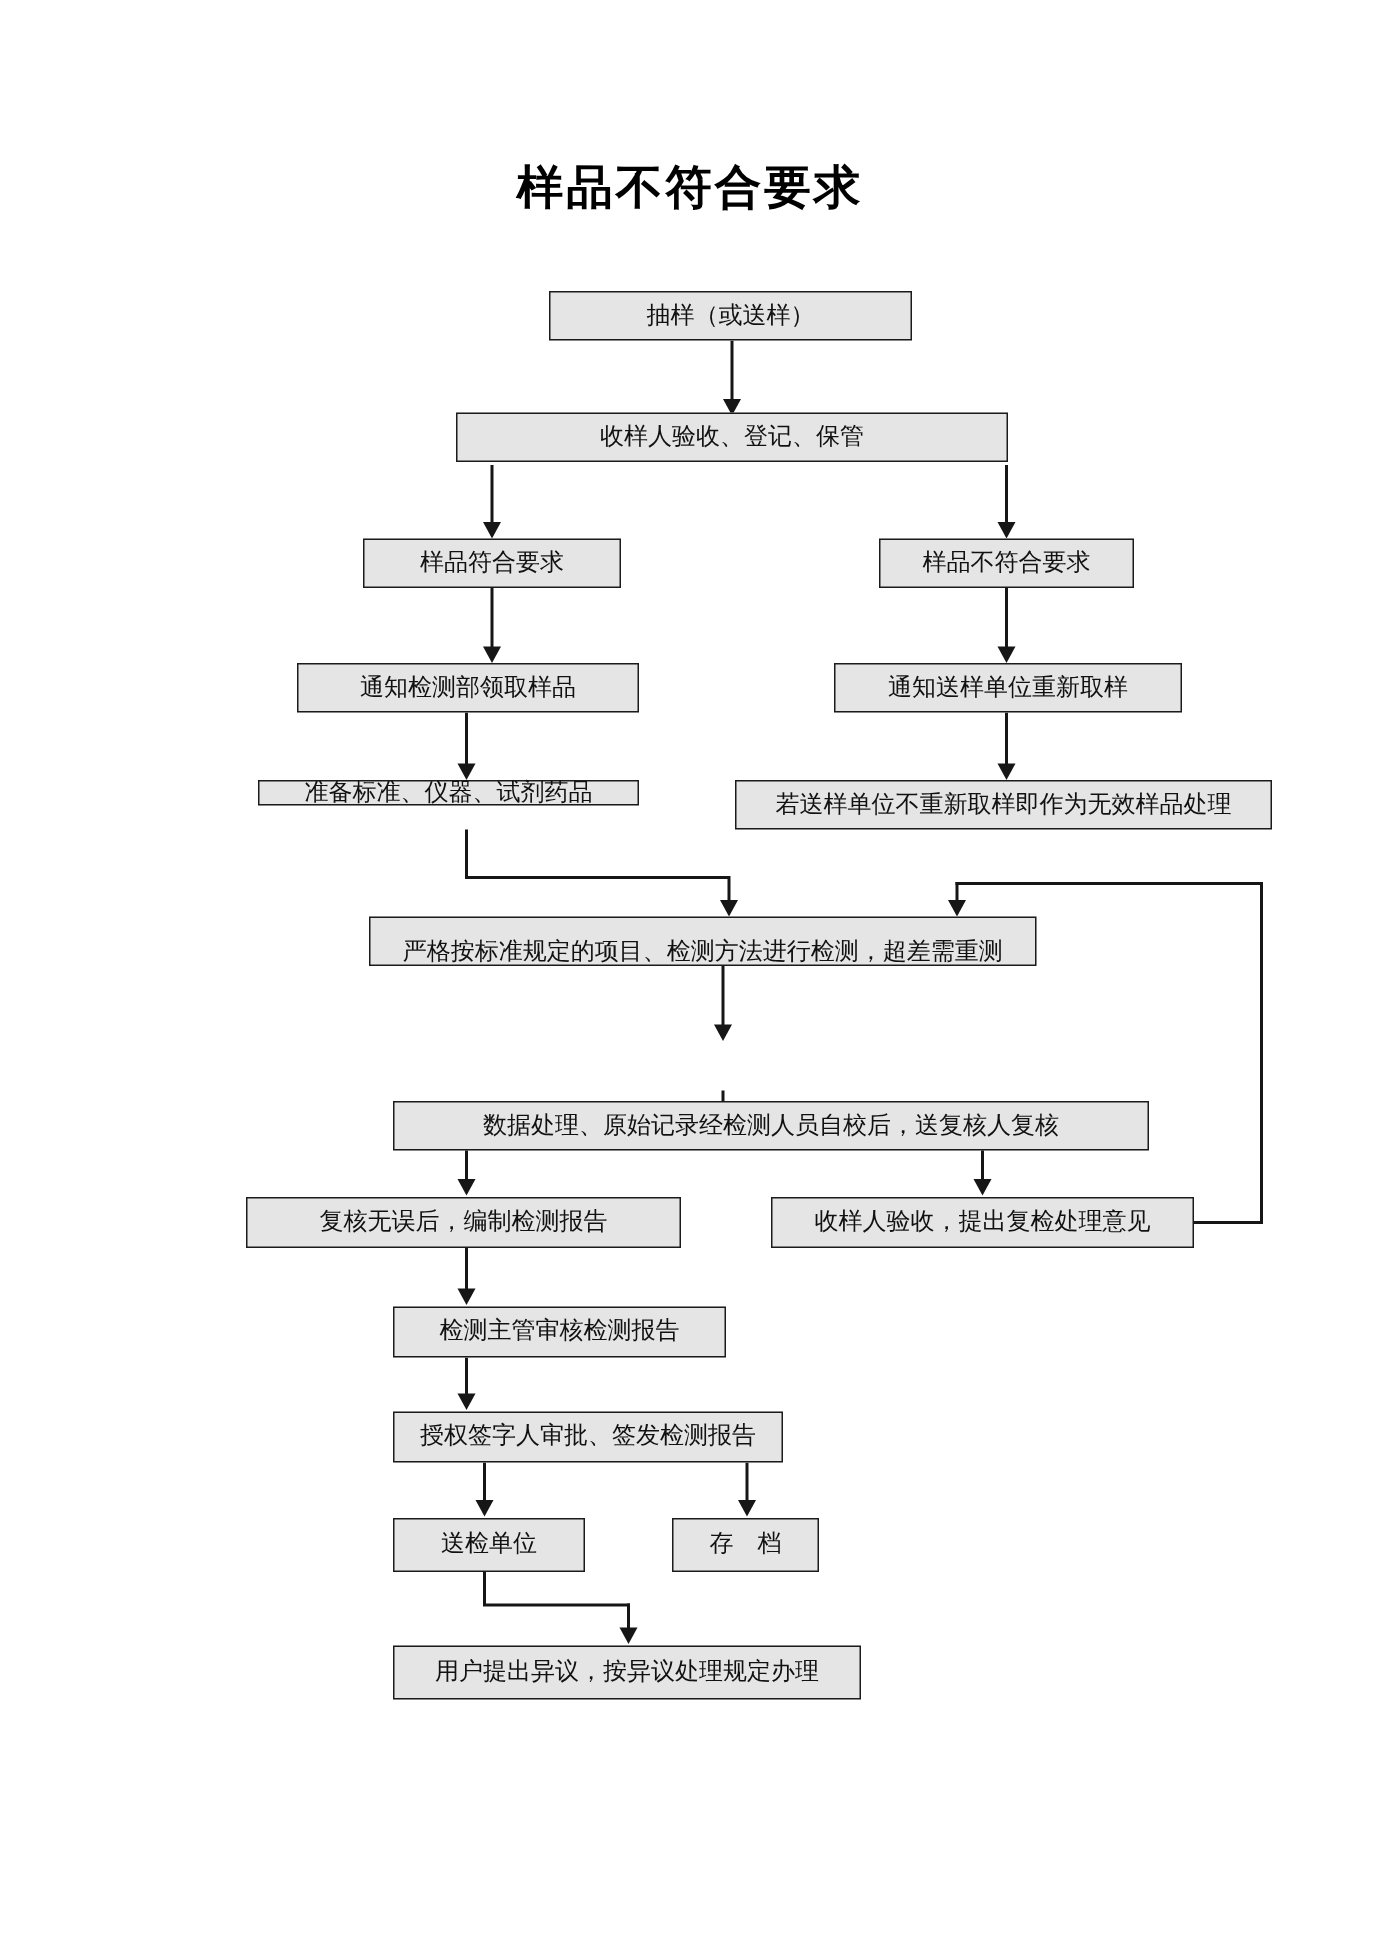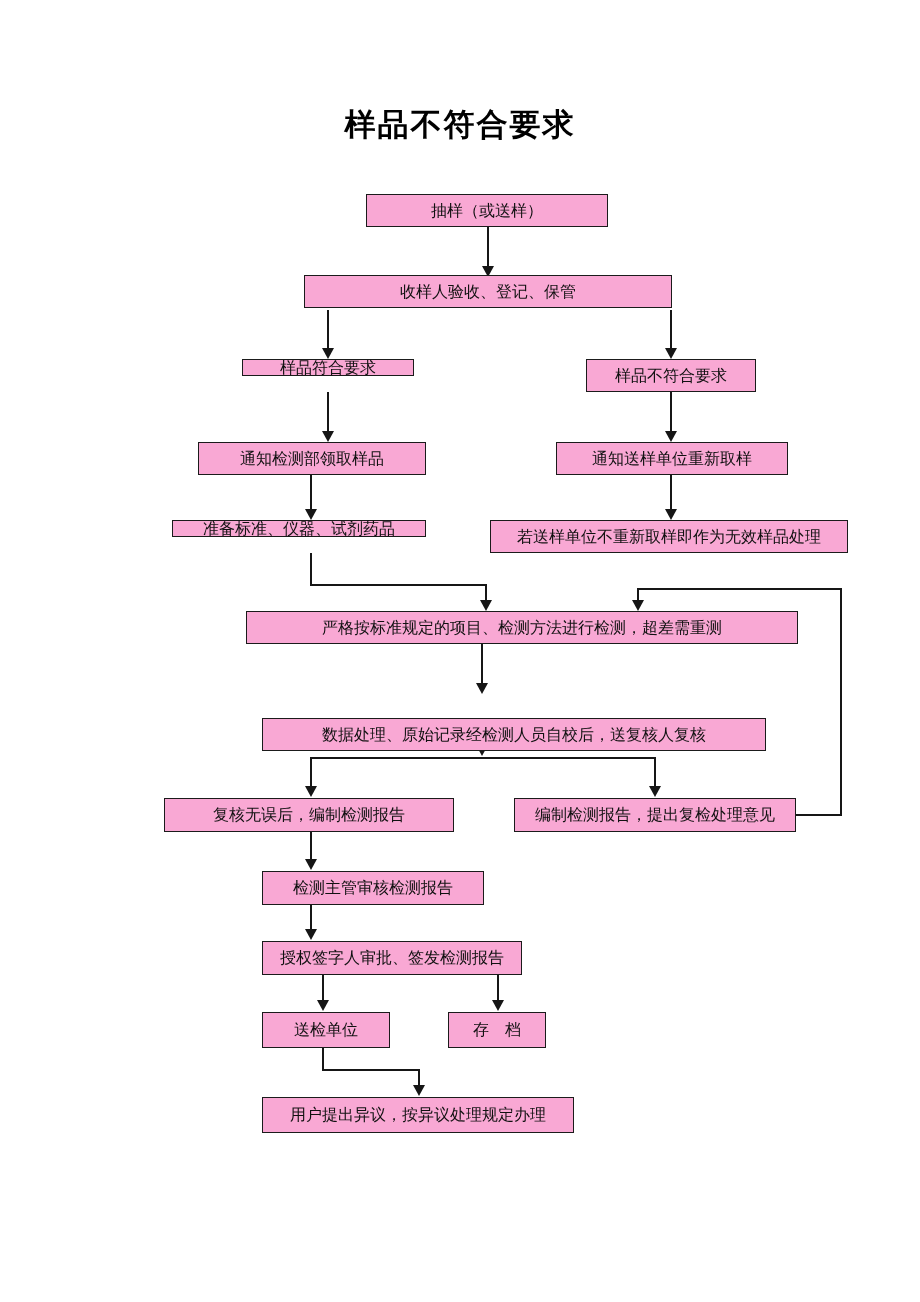--- a/index.html
+++ b/index.html
@@ -26,21 +26,21 @@
     text-align: center;
     font-size: 31px;
     font-weight: bold;
     letter-spacing: 2px;
     font-family: "DejaVu Serif", "Liberation Serif", serif;
   }
   .node {
     position: absolute;
     box-sizing: border-box;
     border: 1.5px solid #1b1b1b;
-    background: #f9a8d4;
+    background: #e5e5e5;
     display: flex;
     align-items: center;
     justify-content: center;
     font-size: 16px;
     line-height: 1;
     white-space: nowrap;
     color: #111111;
     z-index: 3;
   }
   .node.thin {
@@ -72,21 +72,21 @@
   <div id="flow-title">样品不符合要求</div>
 
   <div class="node" style="left:366px; top:194px; width:242px; height:33px;">
     <span>抽样（或送样）</span>
   </div>
 
   <div class="node" style="left:304px; top:275px; width:368px; height:33px;">
     <span>收样人验收、登记、保管</span>
   </div>
 
-  <div class="node" style="left:242px; top:359px; width:172px; height:17px;">
+  <div class="node" style="left:242px; top:359px; width:172px; height:33px;">
     <span>样品符合要求</span>
   </div>
 
   <div class="node" style="left:586px; top:359px; width:170px; height:33px;">
     <span>样品不符合要求</span>
   </div>
 
   <div class="node" style="left:198px; top:442px; width:228px; height:33px;">
     <span>通知检测部领取样品</span>
   </div>
@@ -96,34 +96,34 @@
   </div>
 
   <div class="node" style="left:172px; top:520px; width:254px; height:17px;">
     <span>准备标准、仪器、试剂药品</span>
   </div>
 
   <div class="node thin" style="left:490px; top:520px; width:358px; height:33px;">
     <span>若送样单位不重新取样即作为无效样品处理</span>
   </div>
 
-  <div class="node" style="left:246px; top:611px; width:552px; height:33px;">
+  <div class="node" style="left:246px; top:611px; width:445px; height:33px;align-items:flex-end;">
     <span>严格按标准规定的项目、检测方法进行检测，超差需重测</span>
   </div>
 
-  <div class="node" style="left:262px; top:718px; width:504px; height:33px;">
+  <div class="node" style="left:262px; top:734px; width:504px; height:33px;">
     <span>数据处理、原始记录经检测人员自校后，送复核人复核</span>
   </div>
 
   <div class="node" style="left:164px; top:798px; width:290px; height:34px;">
     <span>复核无误后，编制检测报告</span>
   </div>
 
   <div class="node thin" style="left:514px; top:798px; width:282px; height:34px;">
-    <span>编制检测报告，提出复检处理意见</span>
+    <span>收样人验收，提出复检处理意见</span>
   </div>
 
   <div class="node" style="left:262px; top:871px; width:222px; height:34px;">
     <span>检测主管审核检测报告</span>
   </div>
 
   <div class="node" style="left:262px; top:941px; width:260px; height:34px;">
     <span>授权签字人审批、签发检测报告</span>
   </div>
 

